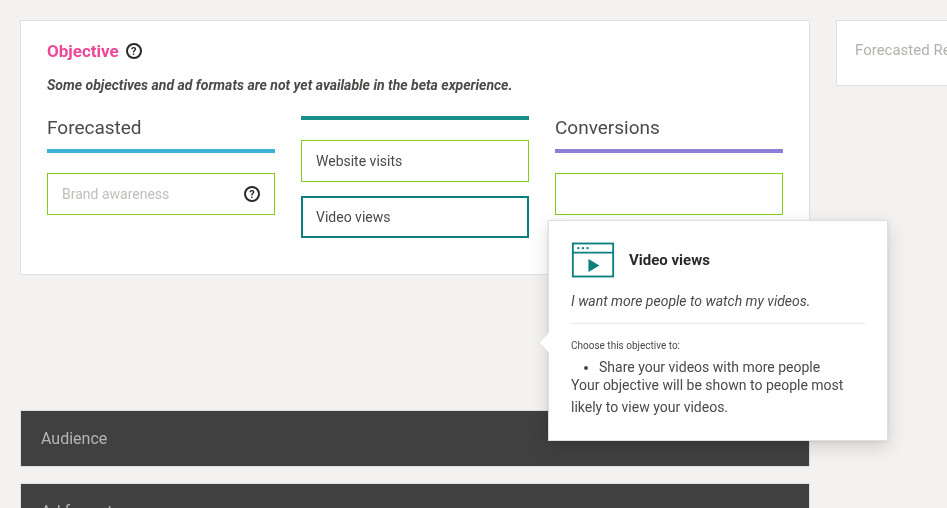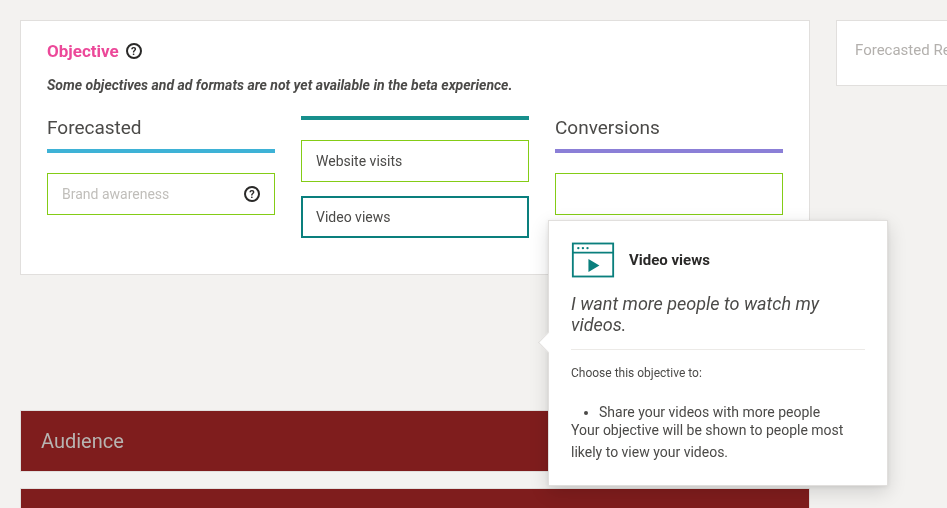--- a/index.html
+++ b/index.html
@@ -66,25 +66,25 @@
       color: #4b4a48;
       margin-bottom: 14px;
       cursor: pointer;
     }
     .option.disabled { color: #c0beba; cursor: default; }
     .option.disabled .help-icon { margin-left: auto; border-color: #2a2928; color:#2a2928; }
     .option.selected { border: 2px solid #0a7f7d; padding: 0 13px; }
 
     .collapsed-sections { position: absolute; left: 20px; width: 790px; }
     .section-row {
-      background: #7f1d1d;
+      background: #404040;
       border: 1px solid #e1dfdd;
       padding: 18px 20px;
       color: #b7b4b1;
-      font-size: 20px;
+      font-size: 16px;
       margin-top: 16px;
     }
 
     .tooltip {
       position: absolute;
       left: 548px;
       top: 212px;
       width: 340px;
       background: #ffffff;
       border: 1px solid #e1dfdd;
@@ -98,23 +98,23 @@
       left: -8px;
       top: 114px;
       width: 14px; height: 14px;
       background: #ffffff;
       border-left: 1px solid #e1dfdd;
       border-bottom: 1px solid #e1dfdd;
       transform: rotate(45deg);
     }
     .tt-header { display: flex; align-items: center; gap: 14px; margin-bottom: 14px; }
     .tt-title { font-weight: 700; font-size: 15px; color: #2a2928; }
-    .tt-sub { font-style: italic; font-size: 18px; margin-bottom: 14px; }
+    .tt-sub { font-style: italic; font-size: 14px; margin-bottom: 14px; }
     .tt-divider { height: 1px; background: #eceae7; margin-bottom: 16px; }
-    .tt-choose { font-size: 12px; margin-bottom: 24px; }
+    .tt-choose { font-size: 10px; margin-bottom: 8px; }
     .tt-list { list-style: disc; padding-left: 28px; font-size: 14px; }
     .tt-foot { font-size: 14px; line-height: 1.55; }
 
     .video-icon { width: 44px; height: 38px; }
     .video-icon .topbar-svg { fill:none; stroke:#0a7f7d; stroke-width:2; }
   </style>
 </head>
 <body>
 
 <div class="topbar"></div>

